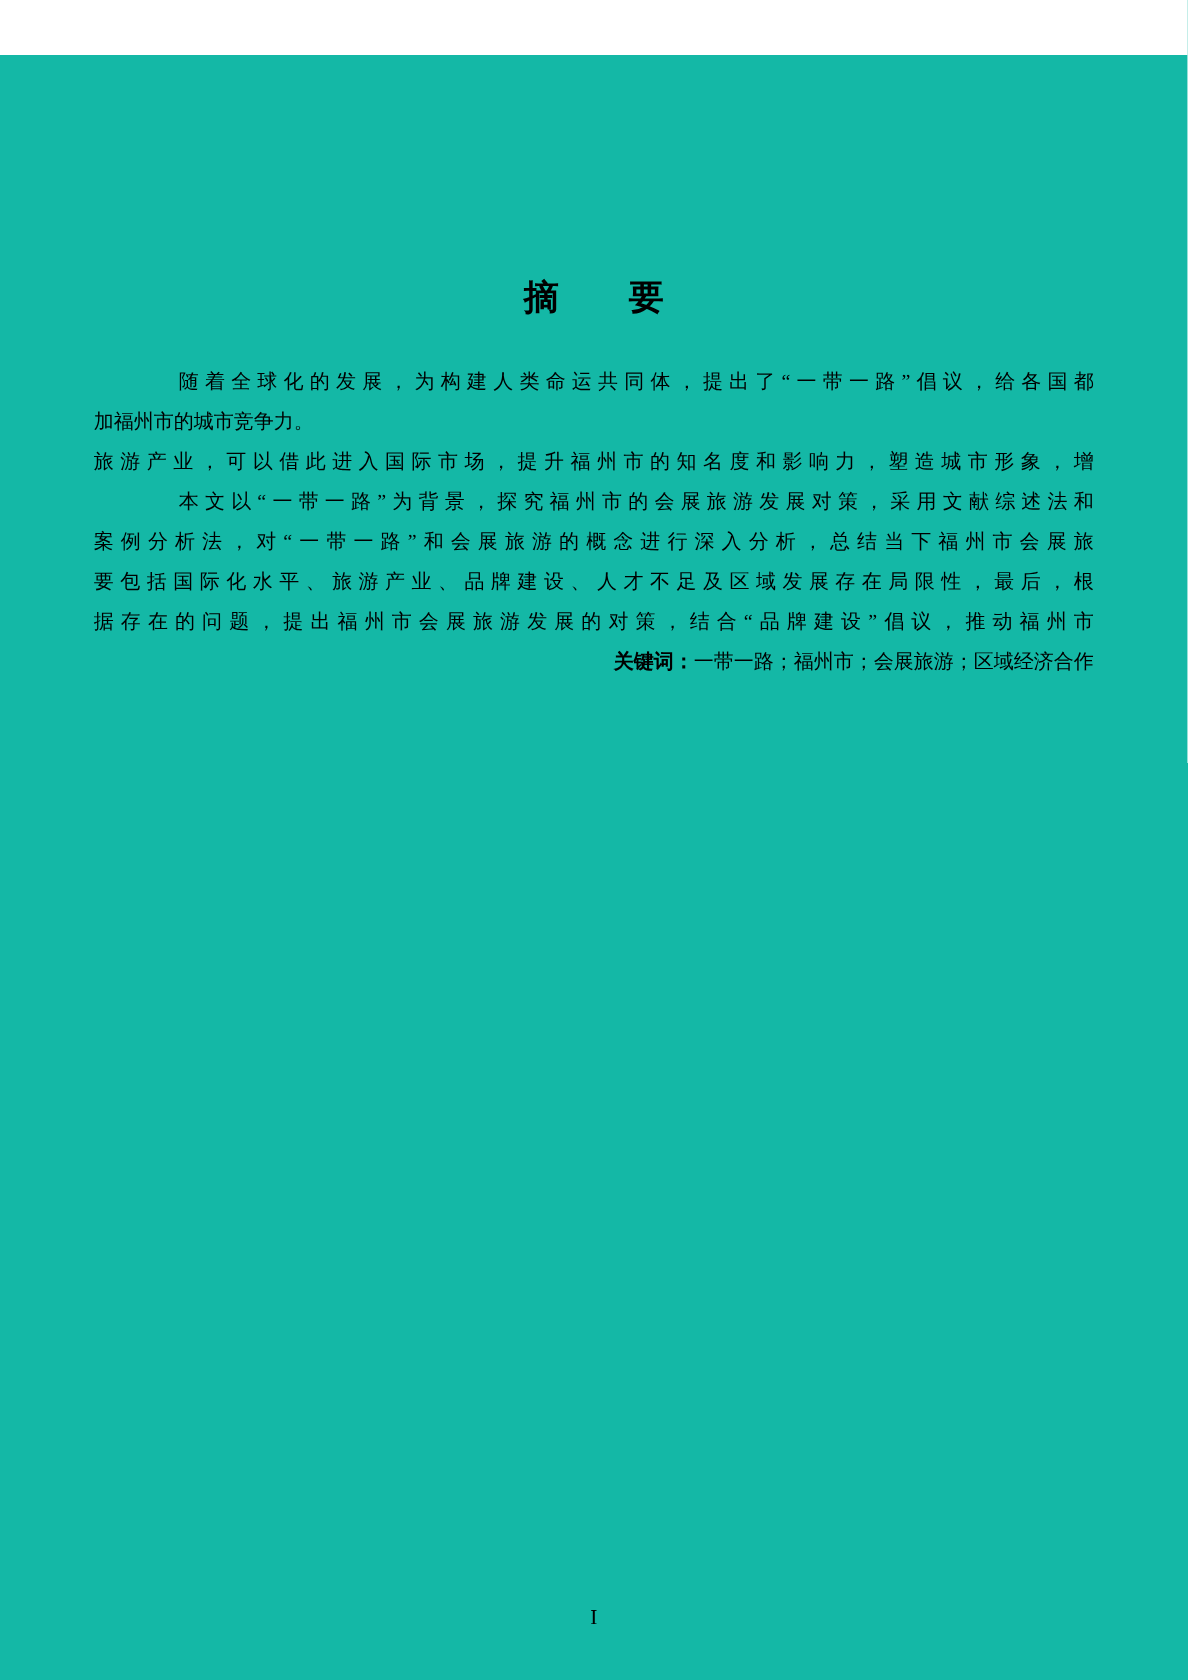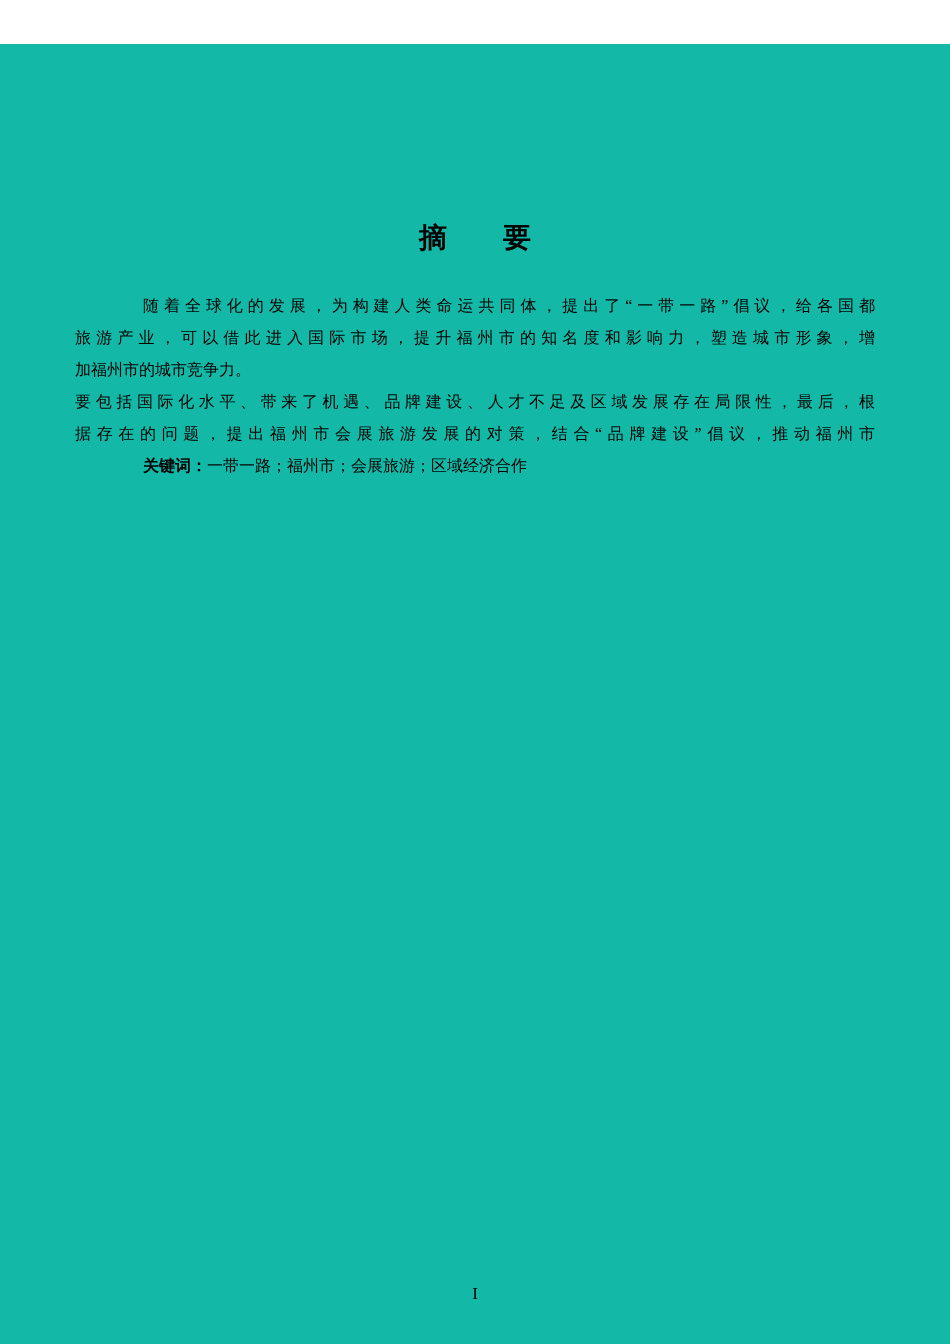--- a/index.html
+++ b/index.html
@@ -52,21 +52,21 @@
   .doc-line.indent {
     text-indent: 68px;
   }
   .doc-line.lastline {
     text-align: left;
     text-align-last: left;
   }
   .keywords-line {
     line-height: 32px;
     text-indent: 68px;
-    text-align: left;
+    text-align: right;
   }
   .kw-label {
     font-family: "Liberation Sans", "DejaVu Sans", sans-serif;
     font-weight: bold;
   }
   .page-number {
     position: absolute;
     top: 1240px;
     left: 0;
     width: 100%;
@@ -80,25 +80,27 @@
 <body>
 
 <div class="page">
 
   <h1 class="doc-title">摘　　要</h1>
 
   <div class="doc-body">
     <div>
         <div class="paragraph">
           <div class="doc-line indent">随着全球化的发展，为构建人类命运共同体，提出了“一带一路”倡议，给各国都</div>
+          <div class="doc-line lastline">加福州市的城市竞争力。</div>
           <div class="doc-line">旅游产业，可以借此进入国际市场，提升福州市的知名度和影响力，塑造城市形象，增</div>
-          <div class="doc-line lastline">加福州市的城市竞争力。</div>
         </div>
         <div class="paragraph">
-          <div class="doc-line">要包括国际化水平、带来了机遇、品牌建设、人才不足及区域发展存在局限性，最后，根</div>
+          <div class="doc-line indent">本文以“一带一路”为背景，探究福州市的会展旅游发展对策，采用文献综述法和</div>
+          <div class="doc-line">案例分析法，对“一带一路”和会展旅游的概念进行深入分析，总结当下福州市会展旅</div>
+          <div class="doc-line">要包括国际化水平、旅游产业、品牌建设、人才不足及区域发展存在局限性，最后，根</div>
           <div class="doc-line">据存在的问题，提出福州市会展旅游发展的对策，结合“品牌建设”倡议，推动福州市</div>
         </div>
       </div>
     <div class="keywords-line">
       <span class="kw-label">关键词：</span><span>一带一路；福州市；会展旅游；区域经济合作</span>
     </div>
   </div>
 
   <div class="page-number">I</div>
 

